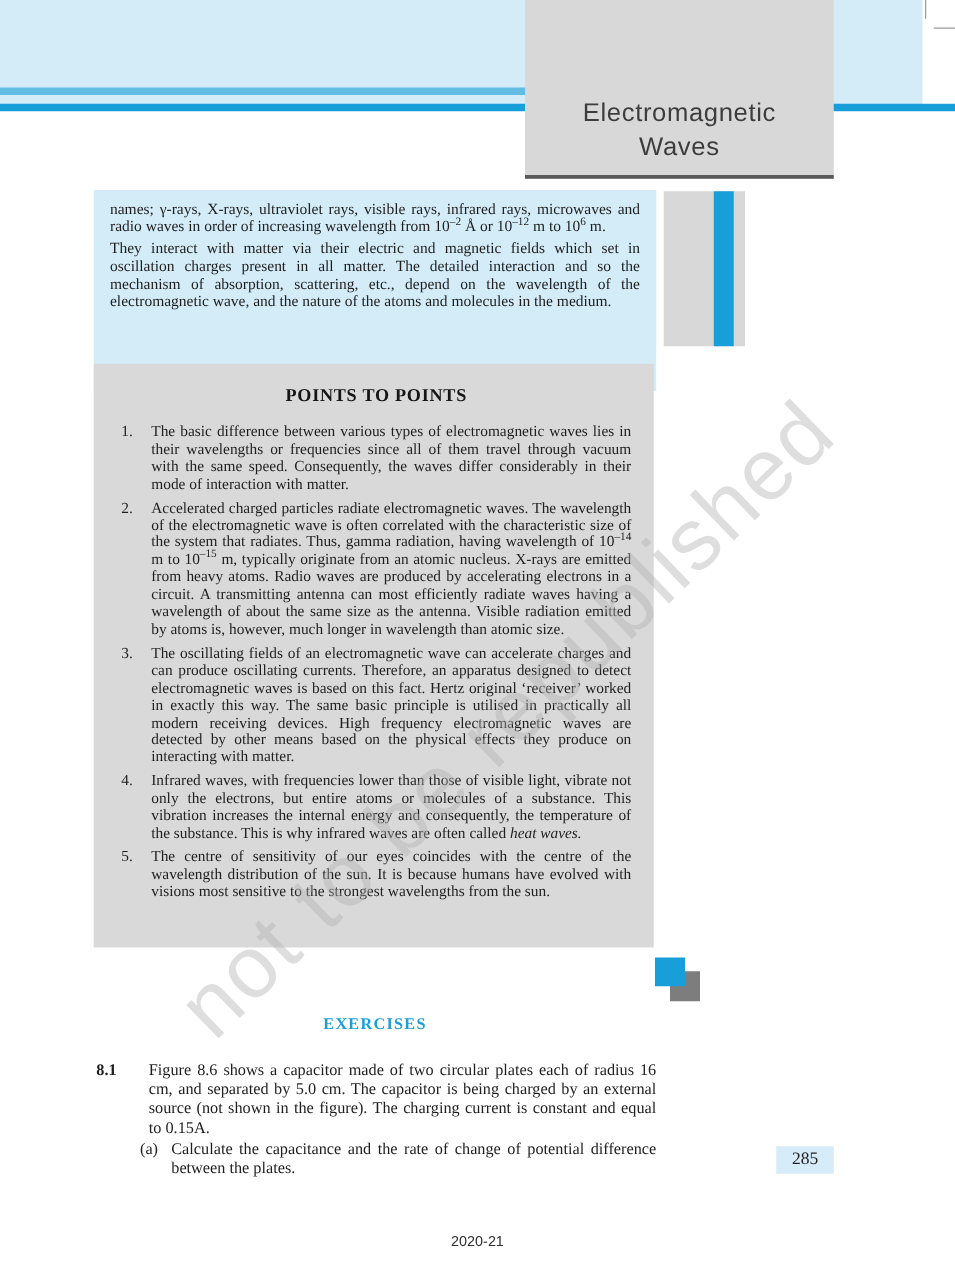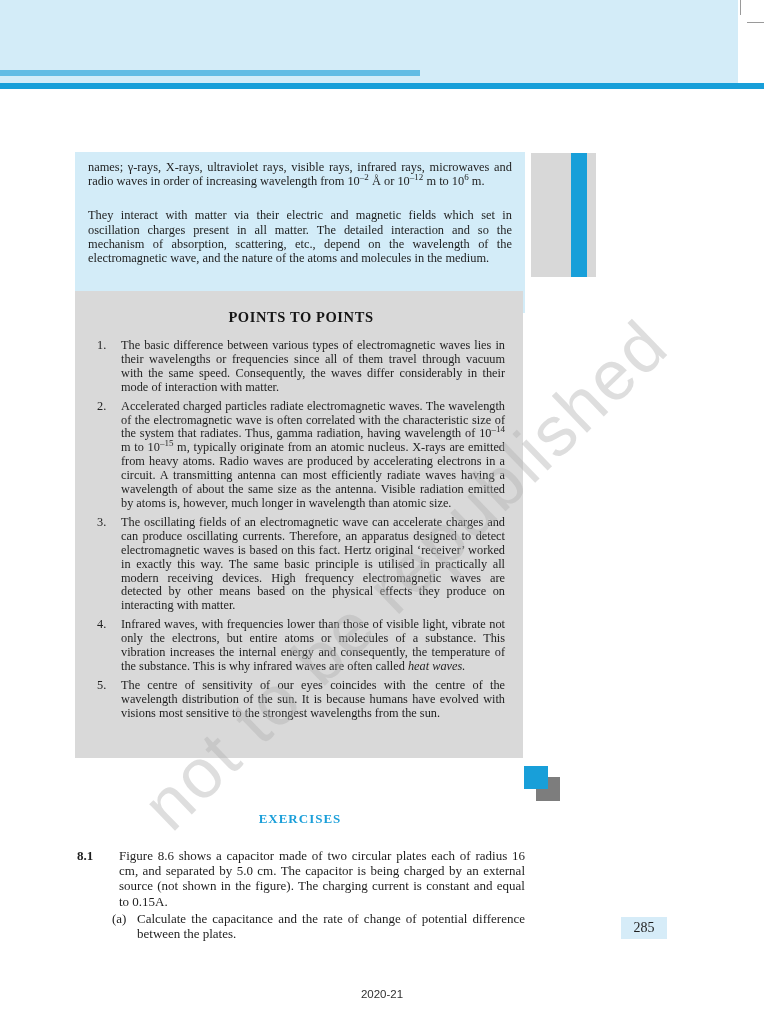--- a/index.html
+++ b/index.html
@@ -30,21 +30,21 @@
   .trim-h{position:absolute;left:747px;top:22px;width:17px;height:1px;background:#9a9a9a;}
 
   
   .intro-box{
     position:absolute;left:75px;top:152px;width:450px;height:161px;
     background:#d3ecf8;box-sizing:border-box;padding:8px 13px;overflow:hidden;
   }
   .intro-box p{
     margin:0;font-size:12.4px;line-height:14.2px;text-align:justify;
   }
-  .intro-box p + p{margin-top:20px;}
+  .intro-box p + p{margin-top:3px;}
   sup{font-size:9px;line-height:0;}
 
   
   .decor-bar{position:absolute;left:531px;top:153px;width:65px;height:124px;background:#d8d8d8;}
   .decor-bar-stripe{position:absolute;left:40px;top:0;width:16px;height:100%;background:#189fd9;}
 
   
   .ponder-box{
     position:absolute;left:75px;top:291px;width:448px;height:467px;
     background:#d9d9d9;box-sizing:border-box;padding:18px 18px 10px 22px;overflow:hidden;
@@ -97,20 +97,26 @@
   }
 </style>
 </head>
 <body>
 
 <div class="page">
 
   <div class="top-band"></div>
   <div class="stripe-mid"></div>
   <div class="stripe-dark"></div>
+  <div class="chapter-box">
+    <div class="chapter-title">
+      <div>Electromagnetic</div>
+      <div>Waves</div>
+    </div>
+  </div>
   <div class="trim-v"></div>
   <div class="trim-h"></div>
 
   <div class="intro-box">
     <p>names; γ-rays, X-rays, ultraviolet rays, visible rays, infrared rays, microwaves and radio waves in order of increasing wavelength from 10<sup>–2</sup> Å or 10<sup>–12</sup> m to 10<sup>6</sup> m.</p>
     <p>They interact with matter via their electric and magnetic fields which set in oscillation charges present in all matter. The detailed interaction and so the mechanism of absorption, scattering, etc., depend on the wavelength of the electromagnetic wave, and the nature of the atoms and molecules in the medium.</p>
   </div>
 
   <div class="decor-bar">
     <div class="decor-bar-stripe"></div>

